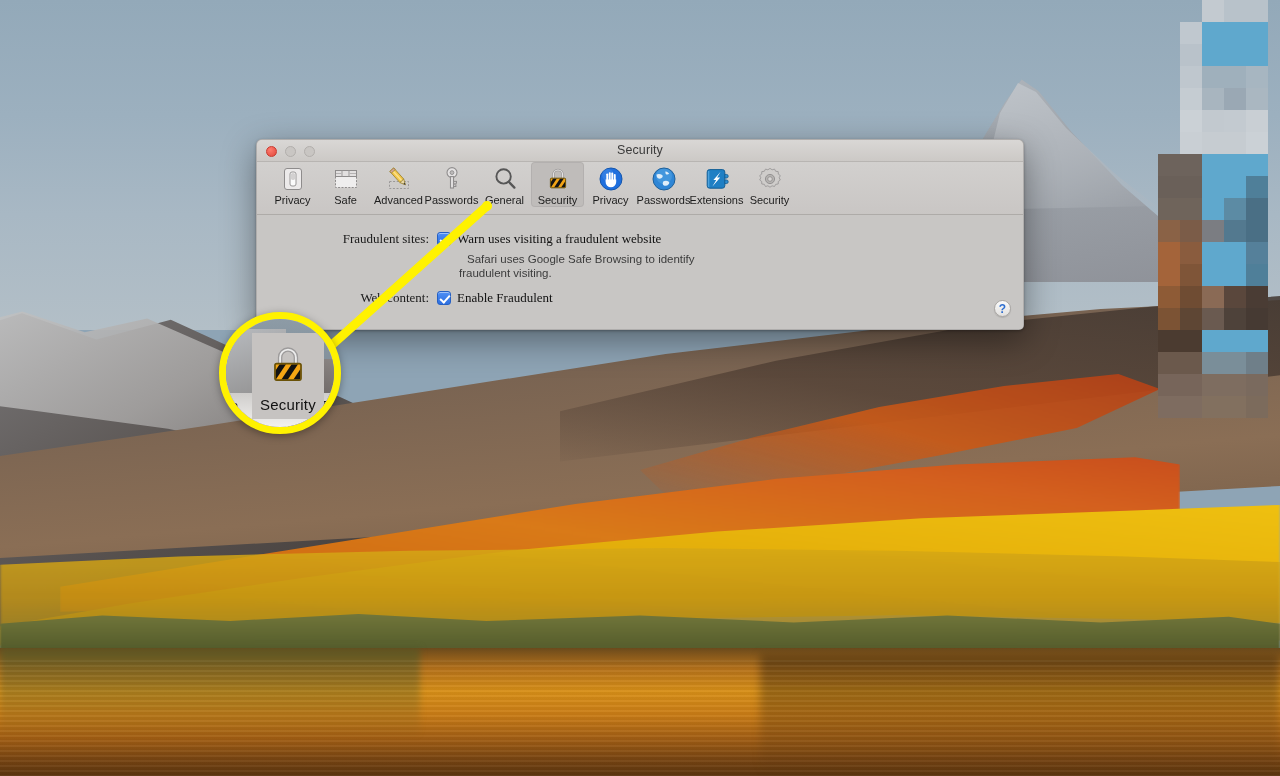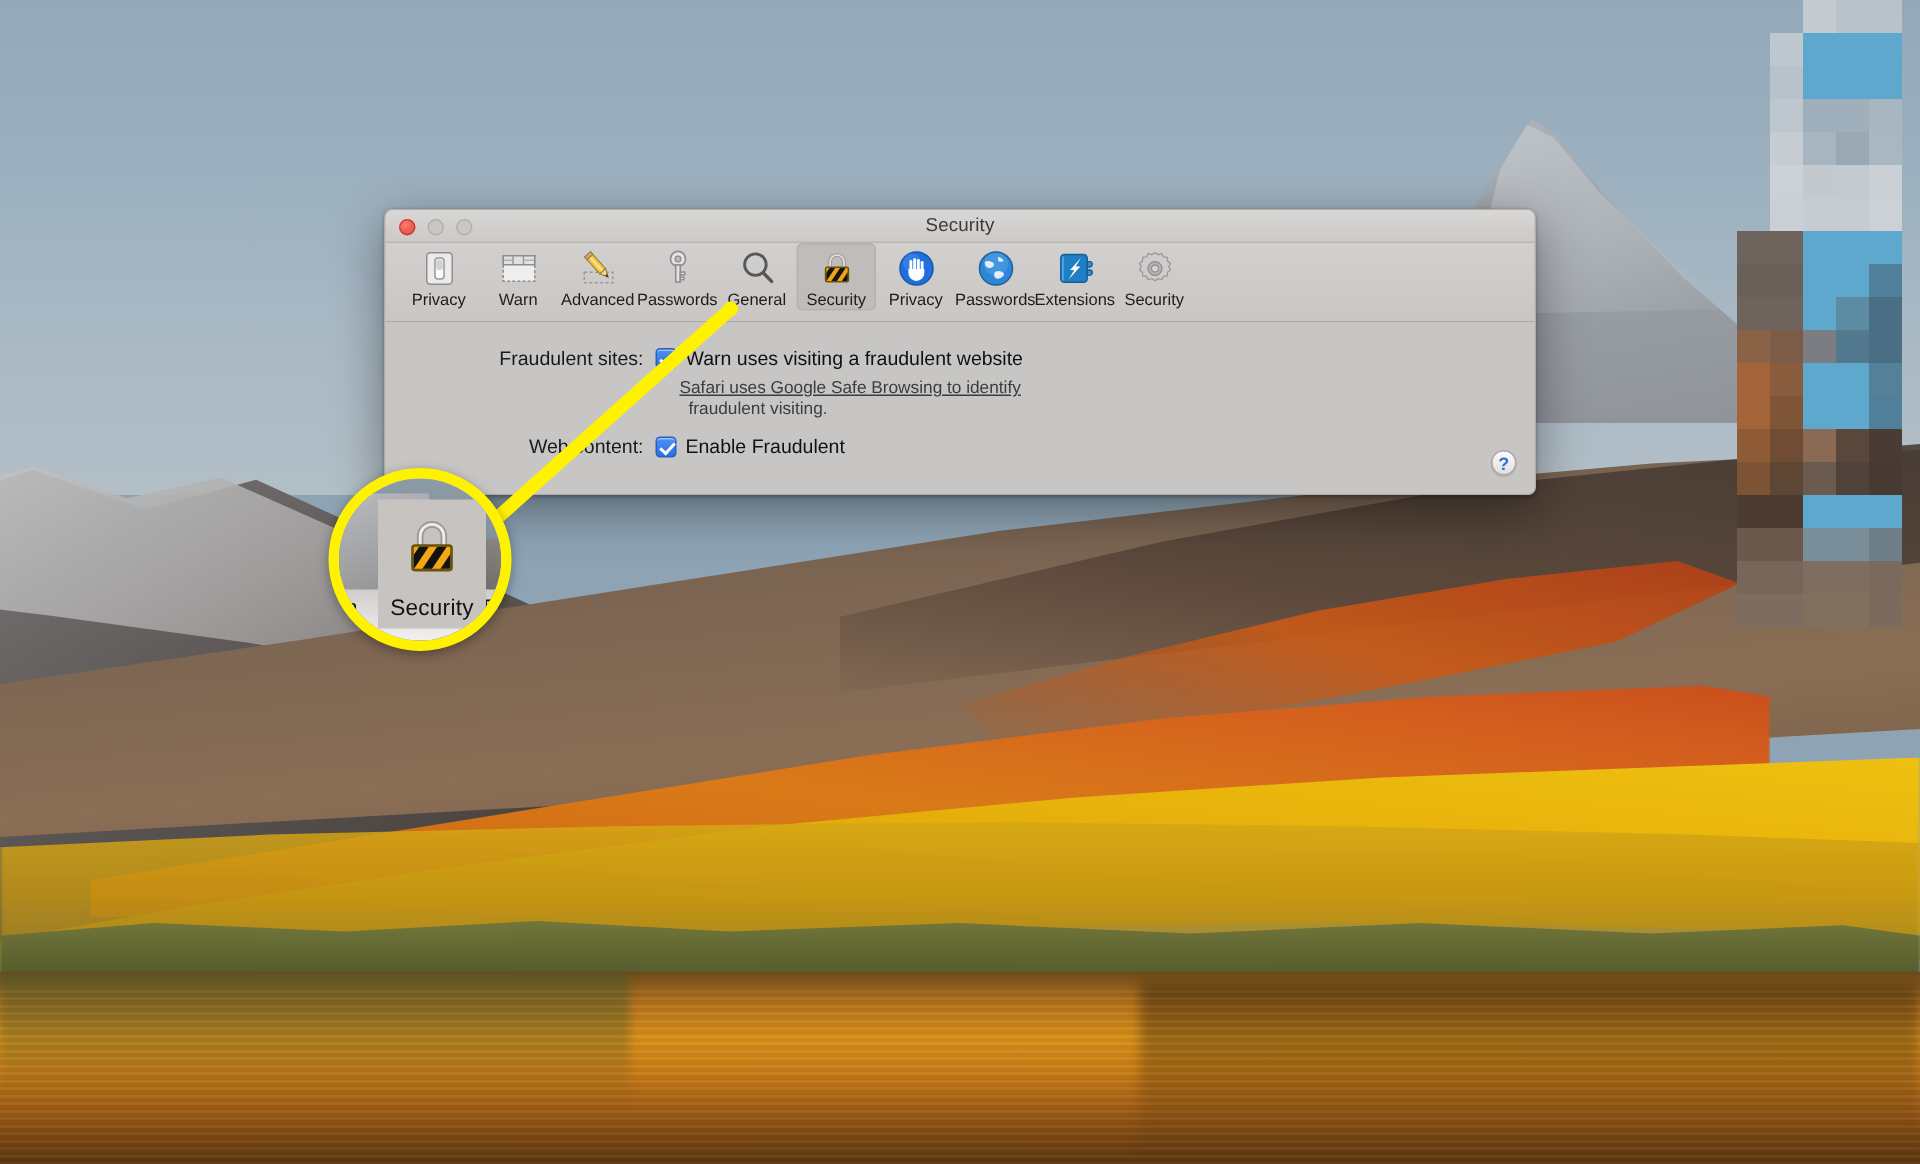--- a/index.html
+++ b/index.html
@@ -151,21 +151,21 @@
   .tb-item {
     width:53px; padding-top:3px; text-align:center; border-radius:4px;
     display:flex; flex-direction:column; align-items:center; gap:1px;
     cursor:default;
   }
   .tb-item.selected { background:#bfbcba; box-shadow:inset 0 0 0 1px rgba(0,0,0,.06); }
   .tb-ico { width:28px; height:28px; display:block; }
   .tb-label { font-size:11px; color:#1d1d1d; line-height:13px; white-space:nowrap; }
 
   .content { position:relative; height:114px; background:#c8c6c4; }
-  .row { position:absolute; display:flex; align-items:flex-start; }
+  .row { position:absolute; display:flex; align-items:flex-start;font-family:Liberation Serif, serif; }
   .row-label {
     font-size:13px; color:#1a1a1a; text-align:right; width:158px;
     padding-right:8px; line-height:16px;
   }
   .cb {
     width:14px; height:14px; border-radius:3px; flex:none; margin-top:1px;
     background:linear-gradient(180deg,#4f8ff5,#2d6fe0);
     border:1px solid #2560c4; position:relative;
     box-shadow:0 1px 0 rgba(255,255,255,.45) inset;
   }
@@ -355,21 +355,21 @@
       <span class="tb-ico">
         <svg width="28" height="28" viewBox="0 0 28 28">
           <rect x="3.5" y="5.5" width="21" height="17" fill="#efeeee" stroke="#8e8c8c" stroke-dasharray="2 1.4"></rect>
           <rect x="3.5" y="5.5" width="21" height="6" fill="#e2e0e0" stroke="#8e8c8c"></rect>
           <line x1="10" y1="5.5" x2="10" y2="11.5" stroke="#9b9999"></line>
           <line x1="17" y1="5.5" x2="17" y2="11.5" stroke="#9b9999"></line>
           <line x1="4" y1="8.5" x2="9.4" y2="8.5" stroke="#b5b3b3"></line>
           <line x1="17.6" y1="8.5" x2="24" y2="8.5" stroke="#b5b3b3"></line>
         </svg>
       </span>
-      <span class="tb-label">Warn</span>
+      <span class="tb-label">Safe</span>
     </div>
 
     <div class="tb-item">
       <span class="tb-ico">
         <svg width="28" height="28" viewBox="0 0 28 28">
           <rect x="4.5" y="16.5" width="19" height="7" fill="none" stroke="#9a9898" stroke-dasharray="2 1.6"></rect>
           <g transform="rotate(-42 14 13)">
             <rect x="11.6" y="2" width="5.2" height="15" fill="#f2c64a" stroke="#9c8330" stroke-width=".8"></rect>
             <rect x="13.4" y="2" width="1.6" height="15" fill="#fbe08a"></rect>
             <polygon points="11.6,17 16.8,17 14.2,22.4" fill="#e8d7a8" stroke="#9c8330" stroke-width=".8"></polygon>
@@ -489,21 +489,21 @@
   </div>
 
   <div class="content">
 
     <div class="row" style="left:22px; top:16px;">
       <span class="row-label">Fraudulent sites:</span>
       <span class="cb"></span>
       <span class="cb-text">Warn uses visiting a fraudulent website</span>
     </div>
 
-    <div class="help-note" style="left:196px; top:37px;text-decoration:underline;">Safari uses Google Safe Browsing to identify</div>
+    <div class="help-note" style="left:210px; top:37px;">Safari uses Google Safe Browsing to identify</div>
     <div class="help-note" style="left:202px; top:51px;">fraudulent visiting.</div>
 
     <div class="row" style="left:22px; top:75px;">
       <span class="row-label">Web content:</span>
       <span class="cb"></span>
       <span class="cb-text">Enable Fraudulent</span>
     </div>
 
     <div class="help-btn">?</div>
   </div>

